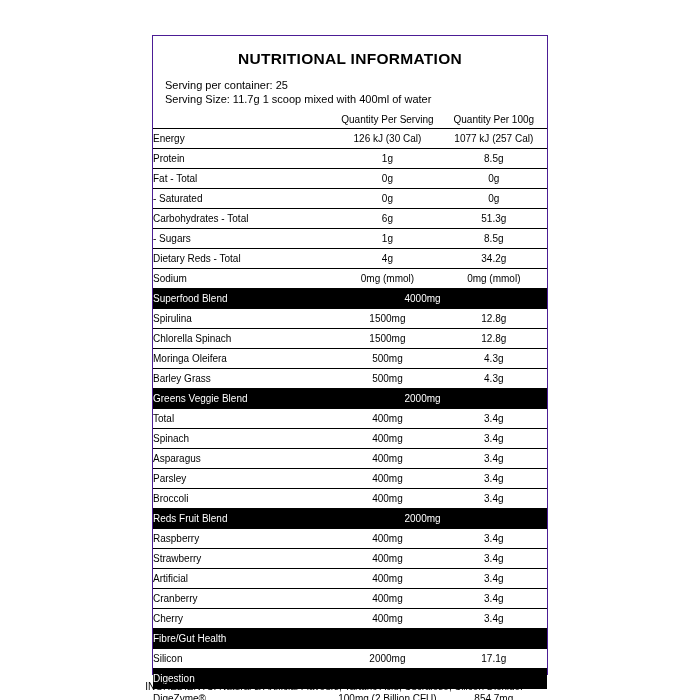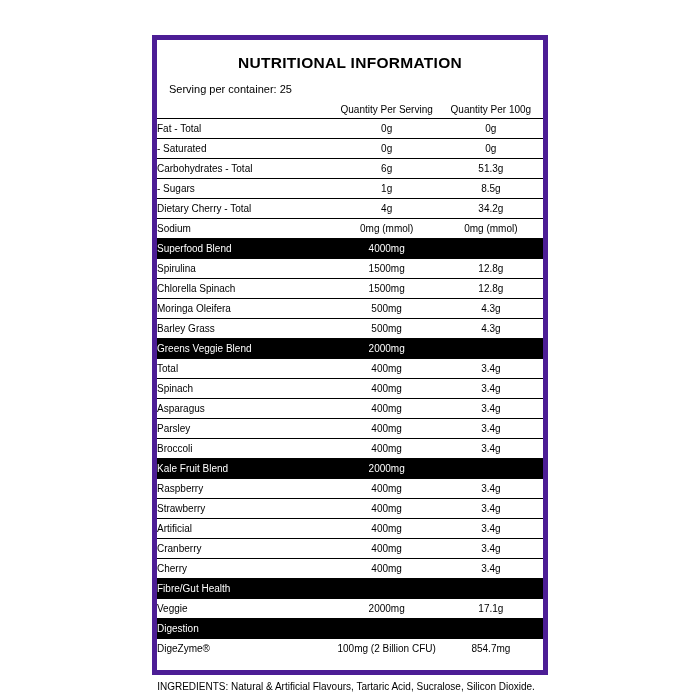--- a/index.html
+++ b/index.html
@@ -20,21 +20,21 @@
     position: relative;
     background: #ffffff;
     box-sizing: border-box;
   }
   .panel {
     position: absolute;
     left: 152px;
     top: 35px;
     width: 396px;
     height: 640px;
-    border: 5px solid #4c1d95;
+    border: 1px solid #4c1d95;
     box-sizing: border-box;
     background: #ffffff;
     padding: 0;
   }
   .title {
     text-align: center;
     font-size: 15.5px;
     font-weight: bold;
     letter-spacing: 0.3px;
     margin: 14px 0 10px 0;
@@ -86,82 +86,94 @@
   tr.header-row td {
     background: #000000;
     color: #ffffff;
     border-top: 1px solid #000;
   }
   tr.header-row td.name {
     font-weight: normal;
   }
   tr.header-row td.val {
     color: #ffffff;
+    text-align: right;
   }
   .indent {
     padding-left: 22px;
     margin-left: 28px;
   }
   .ingredients {
     position: absolute;
-    left: 148px;
+    left: 136px;
     top: 681px;
     width: 396px;
     text-align: center;
     font-size: 10px;
     line-height: 12px;
   }
   .ing-text { white-space: nowrap; }
 </style>
 </head>
 <body>
 
 <div class="page">
   <div class="panel">
     <div class="title">NUTRITIONAL INFORMATION</div>
     <div class="serving-block">
       <div class="serving-line">Serving per container: 25</div>
+      <div class="serving-line">Serving Size: 11.7g 1 scoop mixed with 400ml of water</div>
     </div>
 
     <table class="nutri">
       <colgroup>
         <col class="c1">
           <col class="c2">
           <col class="c3">
       </colgroup>
       <thead>
         <tr>
           <th class="blank"></th>
           <th>Quantity Per Serving</th>
           <th>Quantity Per 100g</th>
         </tr>
       </thead>
       <tbody id="nutri-body">
           <tr>
+            <td class="name">Energy</td>
+            <td class="val">126 kJ (30 Cal)</td>
+            <td class="val">1077 kJ (257 Cal)</td>
+          </tr>
+          <tr>
+            <td class="name">Protein</td>
+            <td class="val">1g</td>
+            <td class="val">8.5g</td>
+          </tr>
+          <tr>
             <td class="name">Fat - Total</td>
             <td class="val">0g</td>
             <td class="val">0g</td>
           </tr>
           <tr>
             <td class="name indent">- Saturated</td>
             <td class="val">0g</td>
             <td class="val">0g</td>
           </tr>
           <tr>
             <td class="name">Carbohydrates - Total</td>
             <td class="val">6g</td>
             <td class="val">51.3g</td>
           </tr>
           <tr>
             <td class="name indent">- Sugars</td>
             <td class="val">1g</td>
             <td class="val">8.5g</td>
           </tr>
           <tr>
-            <td class="name">Dietary Cherry - Total</td>
+            <td class="name">Dietary Reds - Total</td>
             <td class="val">4g</td>
             <td class="val">34.2g</td>
           </tr>
           <tr>
             <td class="name">Sodium</td>
             <td class="val">0mg (mmol)</td>
             <td class="val">0mg (mmol)</td>
           </tr>
           <tr class="header-row">
             <td class="name">Superfood Blend</td>
@@ -212,21 +224,21 @@
             <td class="name">Parsley</td>
             <td class="val">400mg</td>
             <td class="val">3.4g</td>
           </tr>
           <tr>
             <td class="name">Broccoli</td>
             <td class="val">400mg</td>
             <td class="val">3.4g</td>
           </tr>
           <tr class="header-row">
-            <td class="name">Kale Fruit Blend</td>
+            <td class="name">Reds Fruit Blend</td>
             <td class="val">2000mg</td>
             <td class="val"></td>
           </tr>
           <tr>
             <td class="name">Raspberry</td>
             <td class="val">400mg</td>
             <td class="val">3.4g</td>
           </tr>
           <tr>
             <td class="name">Strawberry</td>
@@ -247,21 +259,21 @@
             <td class="name">Cherry</td>
             <td class="val">400mg</td>
             <td class="val">3.4g</td>
           </tr>
           <tr class="header-row">
             <td class="name">Fibre/Gut Health</td>
             <td class="val"></td>
             <td class="val"></td>
           </tr>
           <tr>
-            <td class="name">Veggie</td>
+            <td class="name">Silicon</td>
             <td class="val">2000mg</td>
             <td class="val">17.1g</td>
           </tr>
           <tr class="header-row">
             <td class="name">Digestion</td>
             <td class="val"></td>
             <td class="val"></td>
           </tr>
           <tr>
             <td class="name">DigeZyme®</td>

